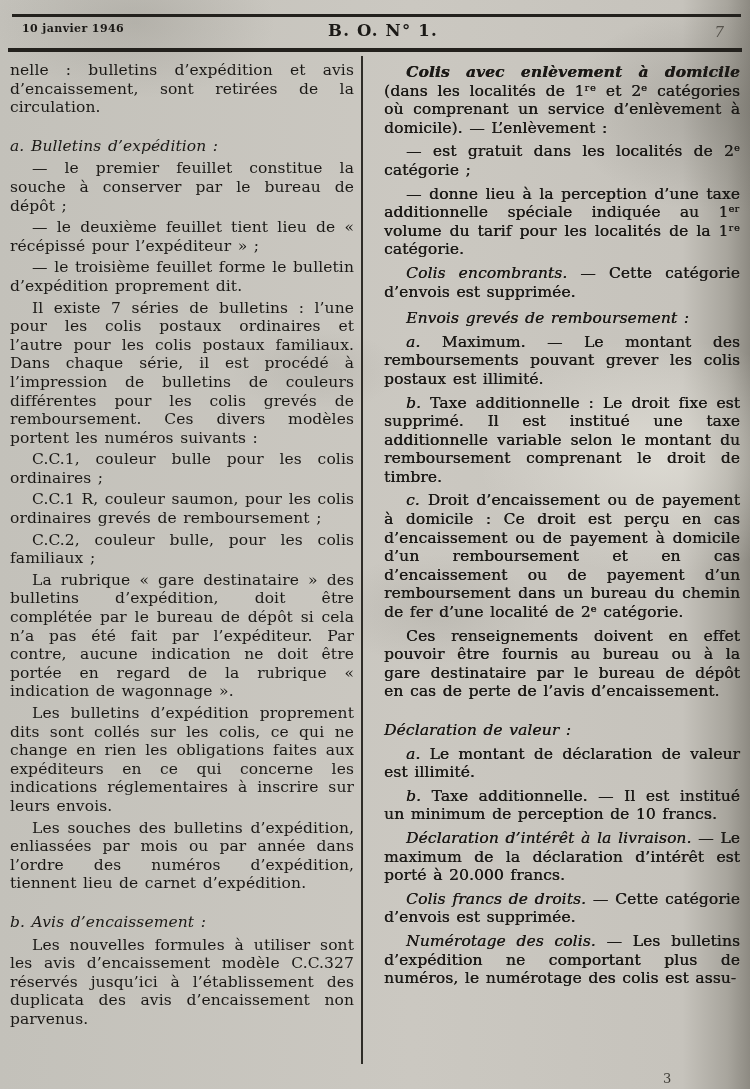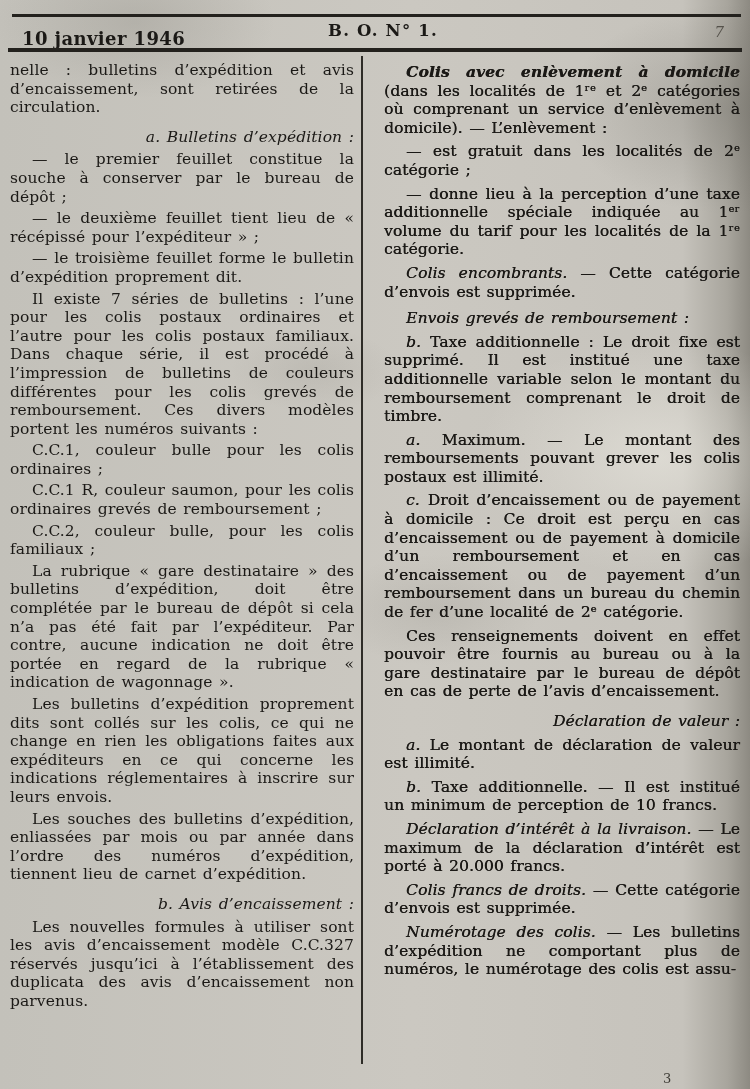--- a/index.html
+++ b/index.html
@@ -11,32 +11,32 @@
       radial-gradient(ellipse 260px 170px at 88% 42%, rgba(238,236,228,0.55), transparent 70%),
       radial-gradient(ellipse 200px 110px at 18% 2%, rgba(115,112,104,0.22), transparent 70%),
       radial-gradient(ellipse 150px 80px at 58% 56%, rgba(110,107,99,0.15), transparent 70%),
       radial-gradient(ellipse 230px 150px at 97% 10%, rgba(95,93,86,0.30), transparent 70%),
       radial-gradient(ellipse 120px 60px at 42% 34%, rgba(120,117,109,0.14), transparent 70%),
       linear-gradient(90deg,#c3c1ba 0%,#cbc8c1 55%,#c6c3bc 91%,#a8a59d 97%,#8d8a82 100%);
   }
   .rule{position:absolute;background:#23211d;}
   .rule-top{left:12px;right:9px;top:14px;height:3px;}
   .rule-header{left:8px;right:8px;top:48px;height:4px;}
-  .hdr-date{position:absolute;left:22px;top:28px;font-weight:bold;font-size:18px;letter-spacing:0.4px;}
+  .hdr-date{position:absolute;left:22px;top:22px;font-weight:bold;font-size:11px;letter-spacing:0.4px;}
   .hdr-title{position:absolute;left:16px;right:0;top:21px;text-align:center;font-weight:bold;font-size:16.5px;letter-spacing:1.2px;}
   .hdr-page{position:absolute;right:26px;top:23px;font-size:15px;font-style:italic;color:#55524b;}
   .divider{position:absolute;left:361px;top:56px;height:1008px;width:2px;background:#2e2c27;}
   .cols{position:absolute;top:58px;left:10px;width:730px;display:flex;gap:30px;}
   .col{font-size:15.5px;line-height:18.6px;letter-spacing:0.1px;word-spacing:1.5px;}
   .col.left{width:344px;}
   .col.right{flex:1;min-width:0;text-shadow:0.3px 0 0 currentColor;}
   .col p{margin:3px 0 0;text-indent:22px;text-align:justify;}
   .col.right p{margin-top:5px;}
   .col p.pf{text-indent:0;}
-  .col p.hc{text-align:right;text-indent:0;margin:11px 0 4px;}
+  .col p.hc{text-align:left;text-indent:0;margin:20px 0 4px;}
   .col p.hl{margin:8px 0 3px;}
   .it{font-style:italic;}
   .b{font-weight:bold;}
   .sig{position:absolute;left:663px;top:1071px;font-size:13px;color:#3d3b35;}
 </style>
 </head>
 <body>
 
 <div class="page">
 
@@ -67,22 +67,22 @@
       <p class="hc"><span class="it">b. Avis d’encaissement :</span></p>
       <p><span>Les nouvelles formules à utiliser sont les avis d’encaissement modèle C.C.327 réservés jusqu’ici à l’établissement des duplicata des avis d’encaissement non parvenus.</span></p>
     </div>
 
     <div class="col right">
       <p><span class="it b">Colis avec enlèvement à domicile</span><span> (dans les localités de 1ʳᵉ et 2ᵉ catégories où comprenant un service d’enlèvement à domicile). — L’enlèvement :</span></p>
       <p><span>— est gratuit dans les localités de 2ᵉ catégorie ;</span></p>
       <p><span>— donne lieu à la perception d’une taxe additionnelle spéciale indiquée au 1ᵉʳ volume du tarif pour les localités de la 1ʳᵉ catégorie.</span></p>
       <p><span class="it">Colis encombrants.</span><span> — Cette catégorie d’envois est supprimée.</span></p>
       <p class="hl"><span class="it">Envois grevés de remboursement :</span></p>
+      <p><span class="it">a.</span><span> Maximum. — Le montant des remboursements pouvant grever les colis postaux est illimité.</span></p>
       <p><span class="it">b.</span><span> Taxe additionnelle : Le droit fixe est supprimé. Il est institué une taxe additionnelle variable selon le montant du remboursement comprenant le droit de timbre.</span></p>
-      <p><span class="it">a.</span><span> Maximum. — Le montant des remboursements pouvant grever les colis postaux est illimité.</span></p>
       <p><span class="it">c.</span><span> Droit d’encaissement ou de payement à domicile : Ce droit est perçu en cas d’encaissement ou de payement à domicile d’un remboursement et en cas d’encaissement ou de payement d’un remboursement dans un bureau du chemin de fer d’une localité de 2ᵉ catégorie.</span></p>
       <p><span>Ces renseignements doivent en effet pouvoir être fournis au bureau ou à la gare destinataire par le bureau de dépôt en cas de perte de l’avis d’encaissement.</span></p>
       <p class="hc"><span class="it">Déclaration de valeur :</span></p>
       <p><span class="it">a.</span><span> Le montant de déclaration de valeur est illimité.</span></p>
       <p><span class="it">b.</span><span> Taxe additionnelle. — Il est institué un minimum de perception de 10 francs.</span></p>
       <p><span class="it">Déclaration d’intérêt à la livraison.</span><span> — Le maximum de la déclaration d’intérêt est porté à 20.000 francs.</span></p>
       <p><span class="it">Colis francs de droits.</span><span> — Cette catégorie d’envois est supprimée.</span></p>
       <p><span class="it">Numérotage des colis.</span><span> — Les bulletins d’expédition ne comportant plus de numéros, le numérotage des colis est assu-</span></p>
     </div>
 

